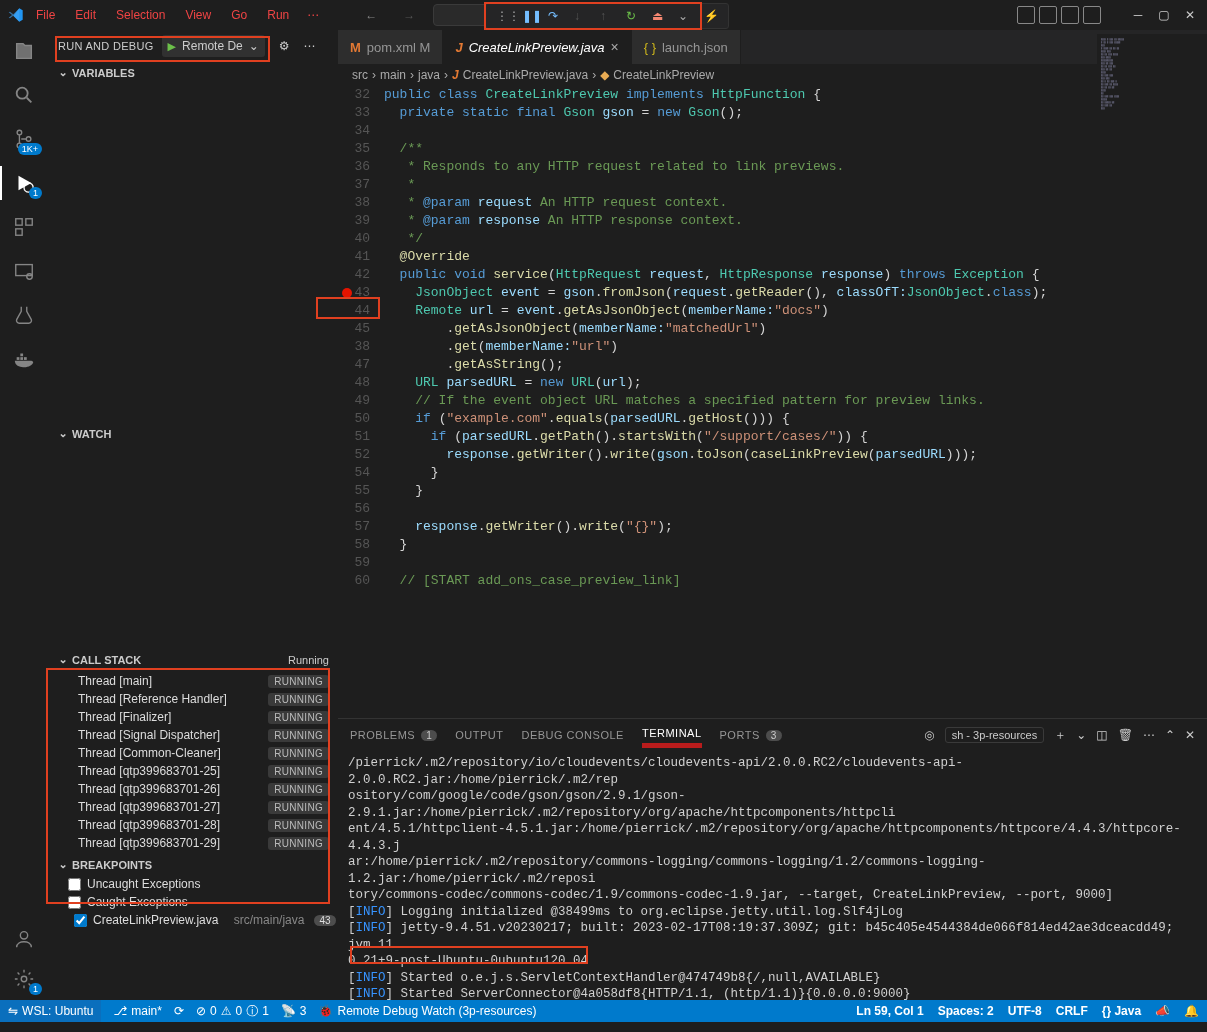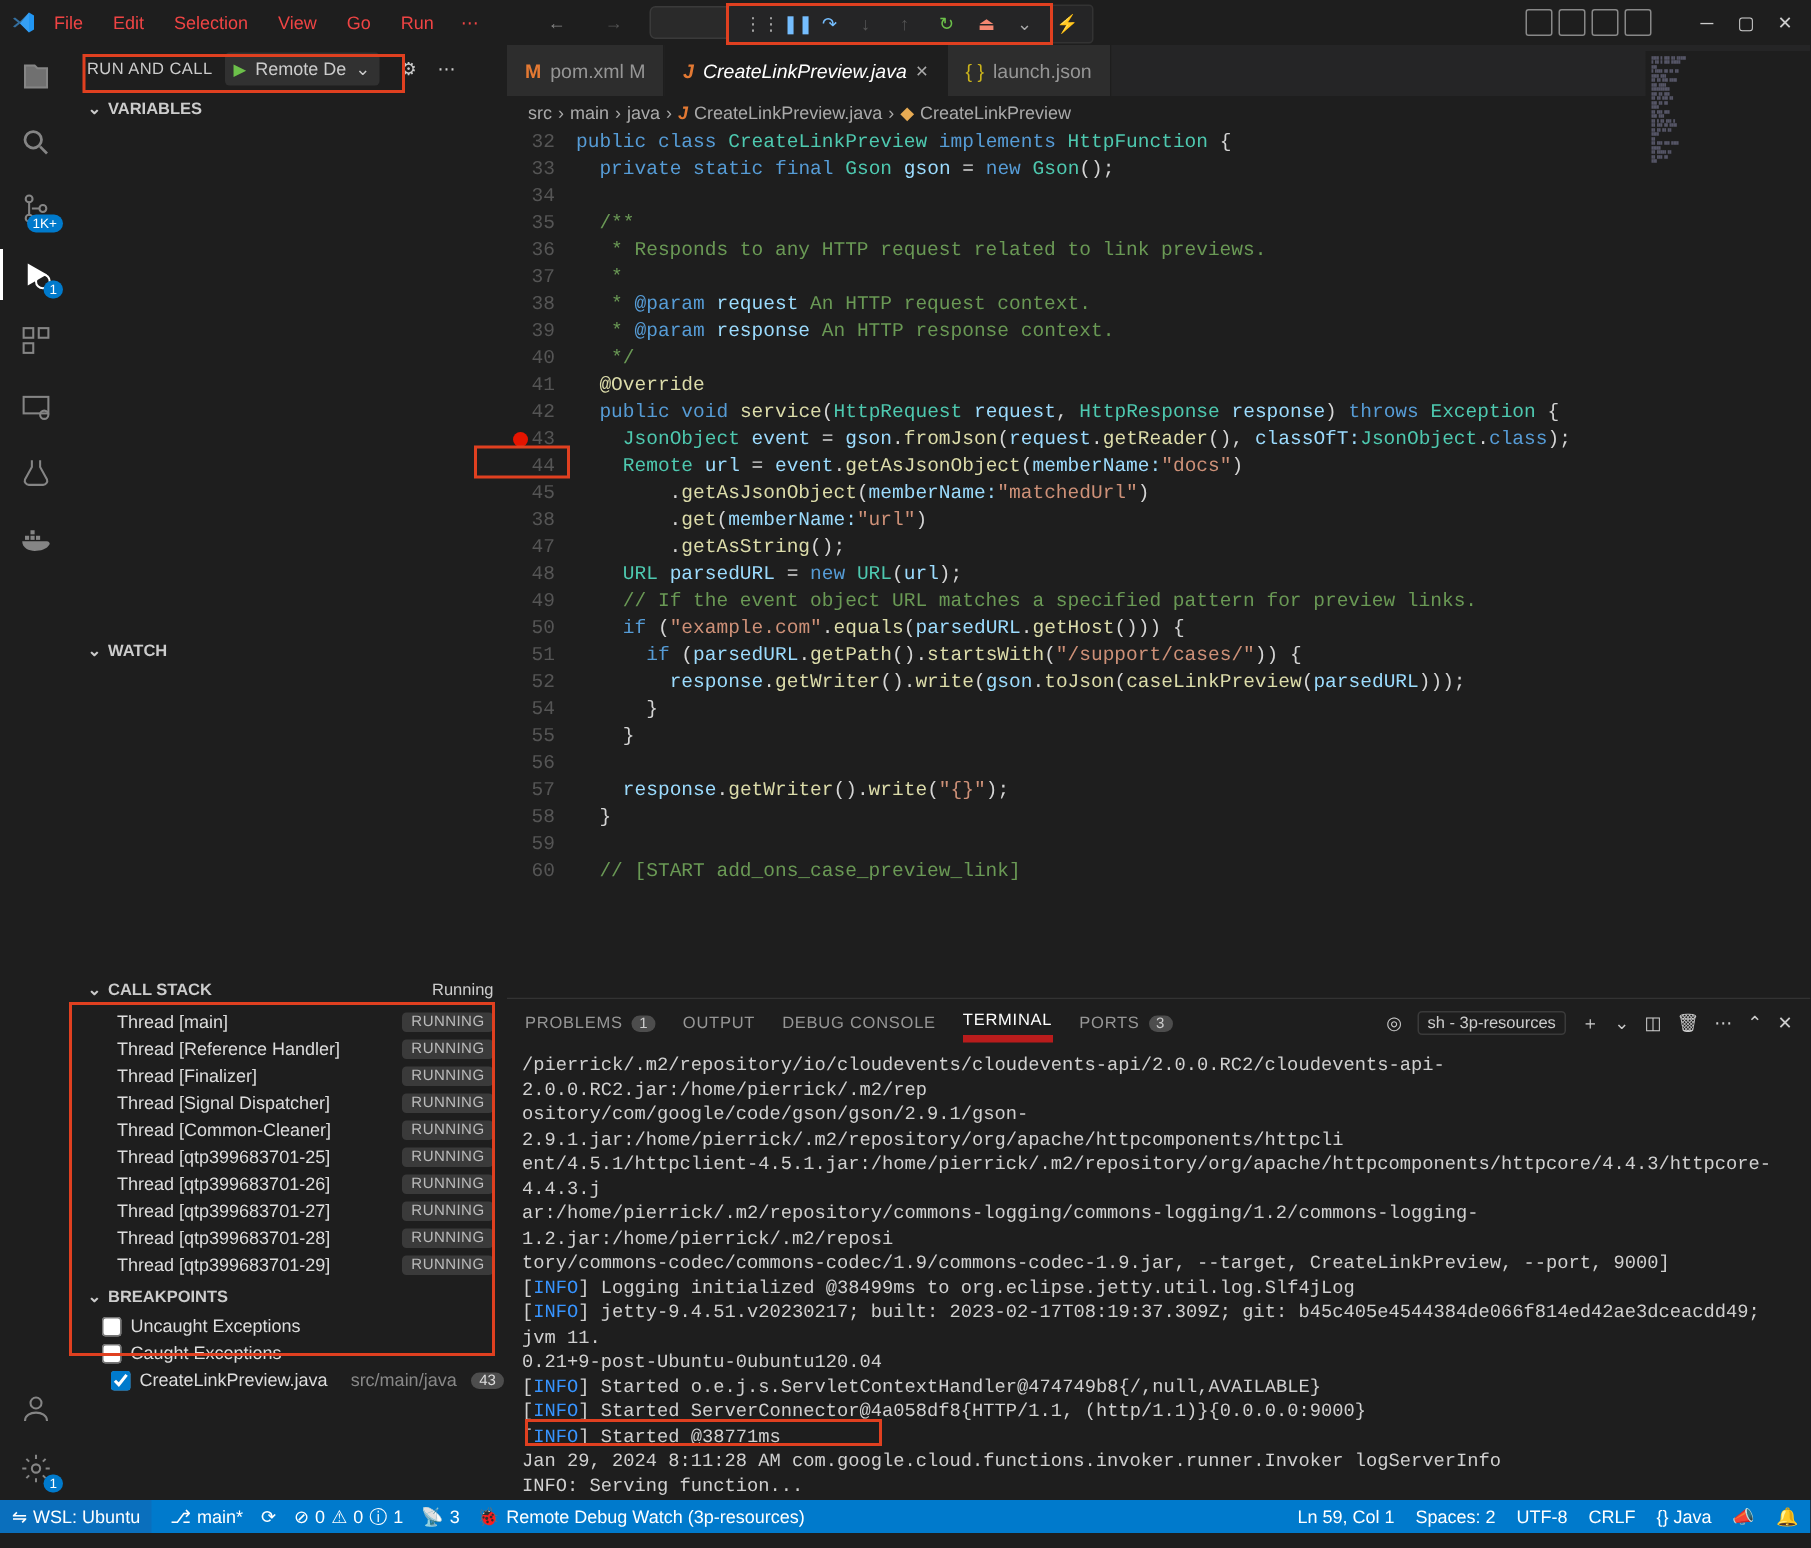--- a/index.html
+++ b/index.html
@@ -65,34 +65,34 @@
   .crumb,.sep { white-space:nowrap; }
   .code { position:relative; flex:1; background:#1e1e1e; overflow:hidden; }
   .gutter-line { display:flex; align-items:flex-start; }
   .lineno { width:46px; text-align:right; padding-right:14px; color:#555; font-size:13px; line-height:18px; user-select:none; }
   .src { font-size:13px; line-height:18px; white-space:pre; color:#d4d4d4; }
   .kw{color:#569cd6;} .cls{color:#4ec9b0;} .fn{color:#dcdcaa;} .str{color:#ce9178;} .cmt{color:#6a9955;} .param{color:#9cdcfe;} .doc{color:#6a9955;} .tag{color:#569cd6;} .decor{color:#9cdcfe;} .var{color:#9cdcfe;}
   .minimap { position:absolute; top:34px; right:0; width:110px; height:560px; background:linear-gradient(#1e1e1e,#1e1e1e); overflow:hidden; }
   .minimap .mm { font-size:2px; line-height:3px; color:#556; white-space:pre; font-family:monospace; padding:4px; }
 
   
-  .panel { height:335px; border-top:1px solid #333; background:#1e1e1e; display:flex; flex-direction:column; }
+  .panel { height:282px; border-top:1px solid #333; background:#1e1e1e; display:flex; flex-direction:column; }
   .panel-tabs { display:flex; align-items:center; padding:0 12px; gap:18px; height:32px; font-size:11px; color:#969696; }
   .ptab { display:flex; align-items:center; gap:6px; letter-spacing:.5px; }
   .ptab.active { color:#fff; border-bottom:5px solid #b91c1c; padding-bottom:4px; margin-bottom:-4px; }
   .pbadge { background:#4d4d4d; border-radius:8px; font-size:10px; padding:0 5px; color:#ccc; }
   .panel-actions { margin-left:auto; display:flex; gap:10px; align-items:center; font-size:12px; color:#ccc; }
   .shell-label { border:1px solid #3a3a3a; border-radius:3px; padding:1px 6px; font-size:11px; }
   .terminal-body { flex:1; overflow:hidden; padding:4px 10px 4px 10px; font-size:12.5px; line-height:16.5px; color:#d0d0d0; }
   .info { color:#3794ff; }
 
   
   .statusbar { height:22px; background:#007acc; color:#fff; display:flex; align-items:center; font-size:12px; padding:0 8px; gap:12px; }
   .stat { display:flex; align-items:center; gap:4px; }
-  .sb-right { margin-left:auto; display:flex; gap:14px; }
+  .sb-right { margin-left:auto; display:flex; gap:14px;font-weight:bold; }
   .remote-chip { background:#0a6fbd; padding:0 8px; height:22px; display:flex; align-items:center; margin-left:-8px; }
 
   svg { display:block; }
 </style>
 </head>
 <body>
 
 <div class="titlebar">
   <span class="icon">
     <svg viewBox="0 0 24 24" width="16" height="16">
@@ -207,21 +207,21 @@
             <circle cx="12" cy="12" r="3" fill="none" stroke="currentColor" stroke-width="1.5"></circle>
             <path fill="none" stroke="currentColor" stroke-width="1.5" d="M12 2v3M12 19v3M2 12h3M19 12h3M5 5l2 2M17 17l2 2M19 5l-2 2M7 17l-2 2"></path>
           </svg>
           <span class="badge">1</span>
         </div>
     </div>
   </div>
 
   <div class="sidebar">
     <div class="sb-header">
-      <span class="run-debug-label">RUN AND CALL</span>
+      <span class="run-debug-label">RUN AND DEBUG</span>
       <span class="config-dd">
         <span class="play-ico">▶</span>
         <span class="config-name">Remote De</span>
         <span class="chev">⌄</span>
       </span>
       <span class="gear">⚙</span>
       <span class="gear">⋯</span>
     </div>
 
     <div class="section-hdr">

